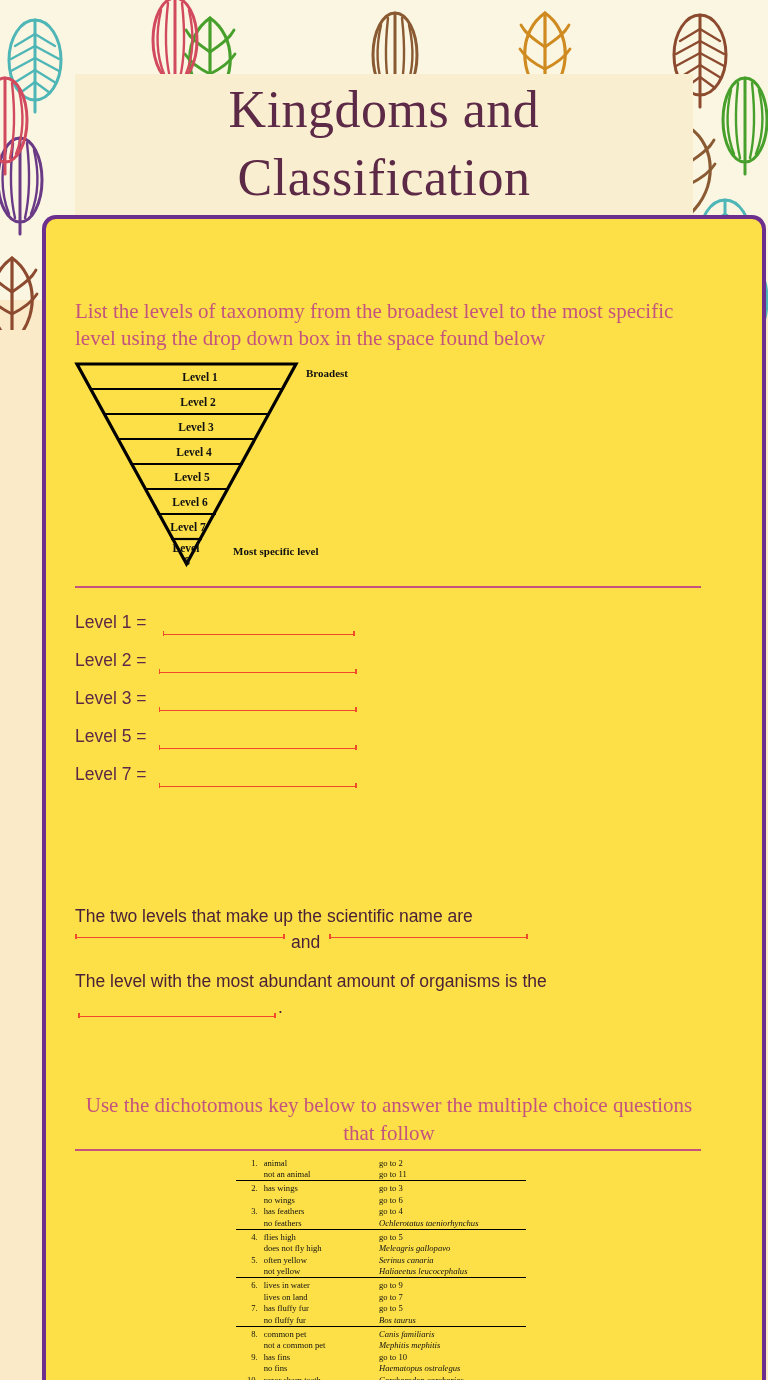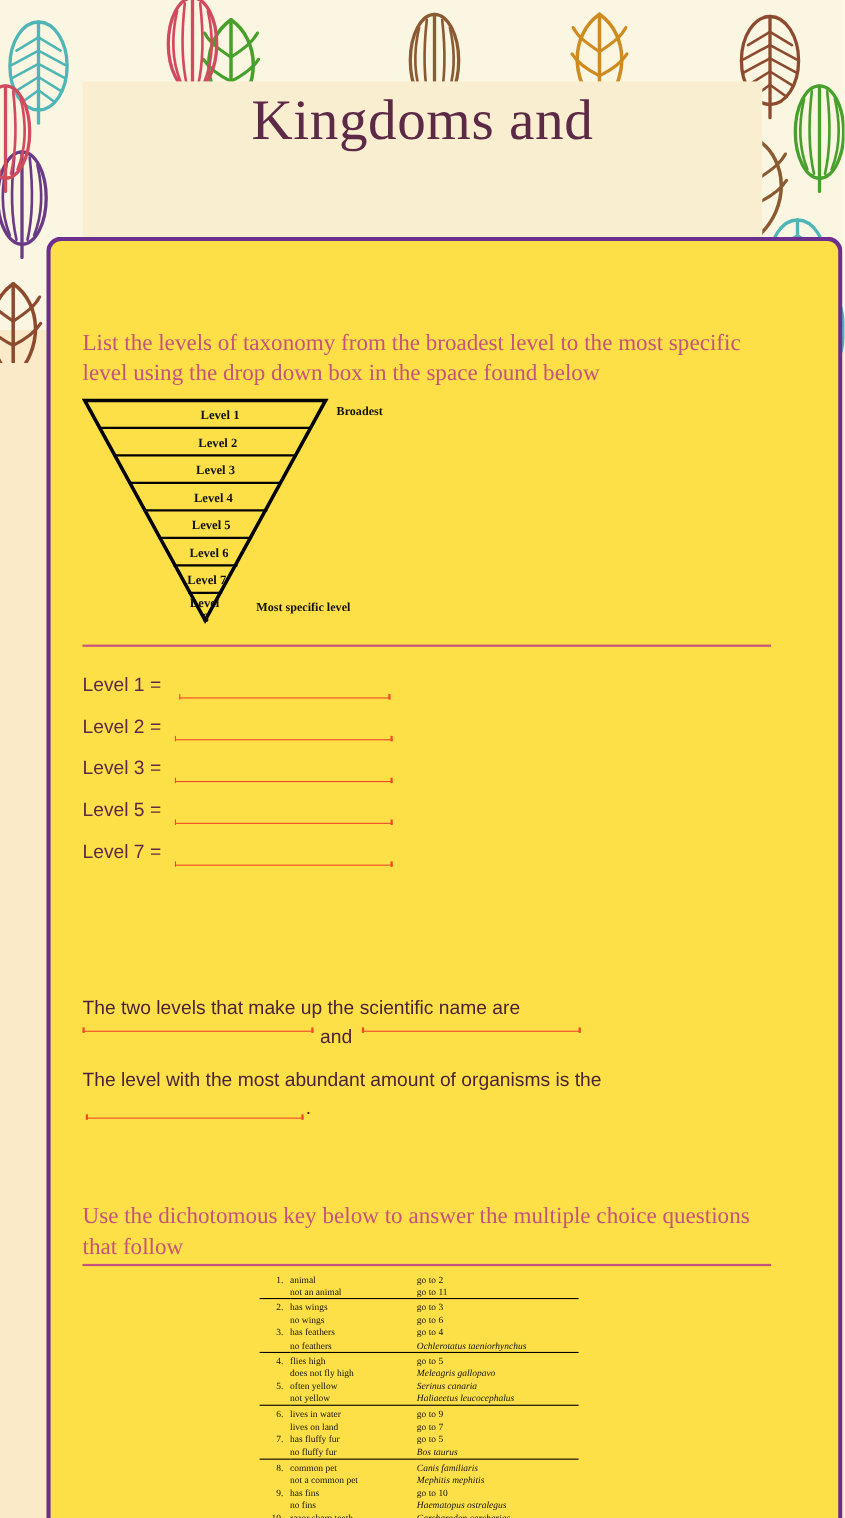--- a/index.html
+++ b/index.html
@@ -77,21 +77,21 @@
   .prompt-serif {
     position: absolute;
     font-family: "Liberation Serif", serif;
     color: #c4537e;
     font-size: 21px;
     line-height: 27px;
   }
   #prompt-1 { left: 29px; top: 79px; width: 628px; }
   #prompt-2 {
     left: 29px; top: 872px; width: 628px;
-    line-height: 28px;
+    text-align: center; line-height: 28px;
   }
 
   
   .rule {
     position: absolute;
     left: 29px;
     width: 626px;
     height: 0;
     border-top: 2px solid #c4537e;
   }
@@ -248,20 +248,21 @@
       <use href="#leafC" x="745" y="300" stroke="#4eb6b6"></use>
       <use href="#leafA" x="20" y="520" stroke="#5b2d6e"></use>
       <use href="#leafC" x="175" y="40" stroke="#d24a5e"></use>
     </g>
   </svg>
 </div>
 
 <div id="header-band"></div>
 <div id="title">
   <div>Kingdoms and</div>
+  <div>Classification</div>
 </div>
 
 <div id="card">
 <div class="inner">
 
   <div class="prompt-serif" id="prompt-1">List the levels of taxonomy from the broadest level to the most specific level using the drop down box in the space found below</div>
 
   <div id="pyramid">
     <svg width="300" height="215" viewBox="0 0 300 215">
       <g stroke="#000000" fill="none" stroke-width="3.2" stroke-linejoin="miter">

